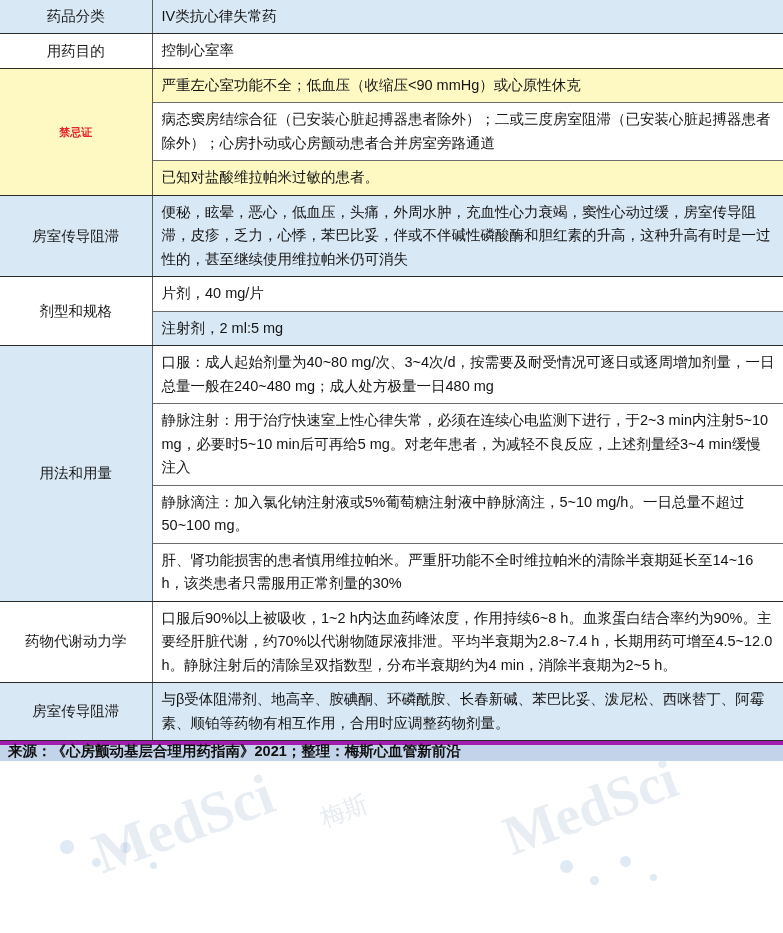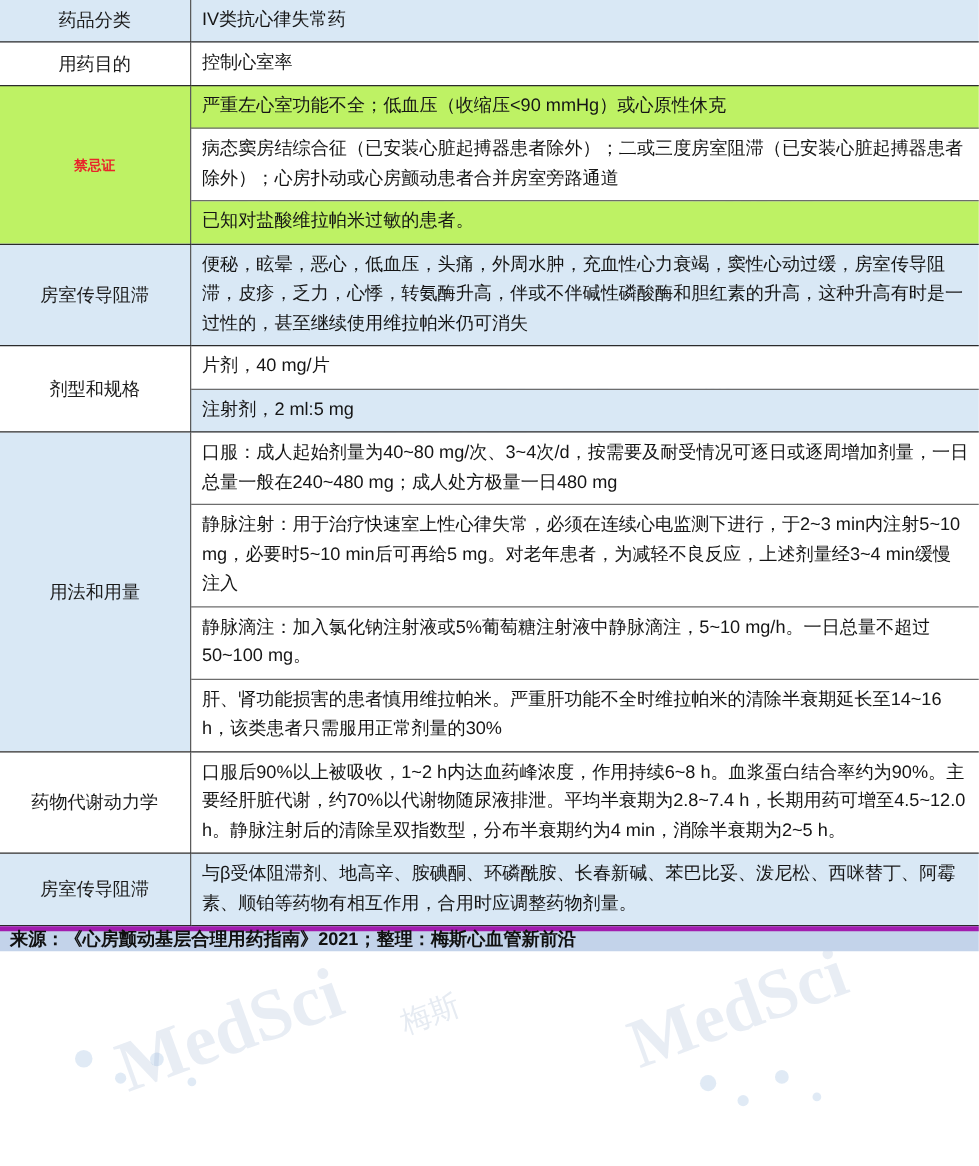--- a/index.html
+++ b/index.html
@@ -109,21 +109,21 @@
     text-align: left;
     margin-top: 20px;
   }
   .val.inner {
     border-bottom: 1px solid #6d6d6d;
   }
 
   
   .bg-blue   { background: #d9e8f5; }
   .bg-white  { background: #ffffff; }
-  .bg-peach  { background: #bef264; }
+  .bg-peach  { background: #fef9c3; }
 
   .lbl-danger {
     color: #e8252a;
     font-weight: bold;
     font-size: 11px;
   }
 
   
   .footer-bar {
     position: relative;
@@ -248,21 +248,21 @@
           <td class="val bg-peach inner">严重左心室功能不全；低血压（收缩压&lt;90 mmHg）或心原性休克</td>
         </tr>
         <tr>
           <td class="val bg-white inner">病态窦房结综合征（已安装心脏起搏器患者除外）；二或三度房室阻滞（已安装心脏起搏器患者除外）；心房扑动或心房颤动患者合并房室旁路通道</td>
         </tr>
         <tr>
           <td class="val bg-peach">已知对盐酸维拉帕米过敏的患者。</td>
         </tr>
         <tr>
           <td class="lbl bg-blue" rowspan="1"><span>房室传导阻滞</span></td>
-          <td class="val bg-blue">便秘，眩晕，恶心，低血压，头痛，外周水肿，充血性心力衰竭，窦性心动过缓，房室传导阻滞，皮疹，乏力，心悸，转氨酶升高，伴或不伴碱性磷酸酶和胆红素的升高，这种升高有时是一过性的，甚至继续使用维拉帕米仍可消失</td>
+          <td class="val bg-blue">便秘，眩晕，恶心，低血压，头痛，外周水肿，充血性心力衰竭，窦性心动过缓，房室传导阻滞，皮疹，乏力，心悸，苯巴比妥，伴或不伴碱性磷酸酶和胆红素的升高，这种升高有时是一过性的，甚至继续使用维拉帕米仍可消失</td>
         </tr>
         <tr>
           <td class="lbl bg-white" rowspan="2"><span>剂型和规格</span></td>
           <td class="val bg-white inner">片剂，40 mg/片</td>
         </tr>
         <tr>
           <td class="val bg-blue">注射剂，2 ml:5 mg</td>
         </tr>
         <tr>
           <td class="lbl bg-blue" rowspan="4"><span>用法和用量</span></td>

